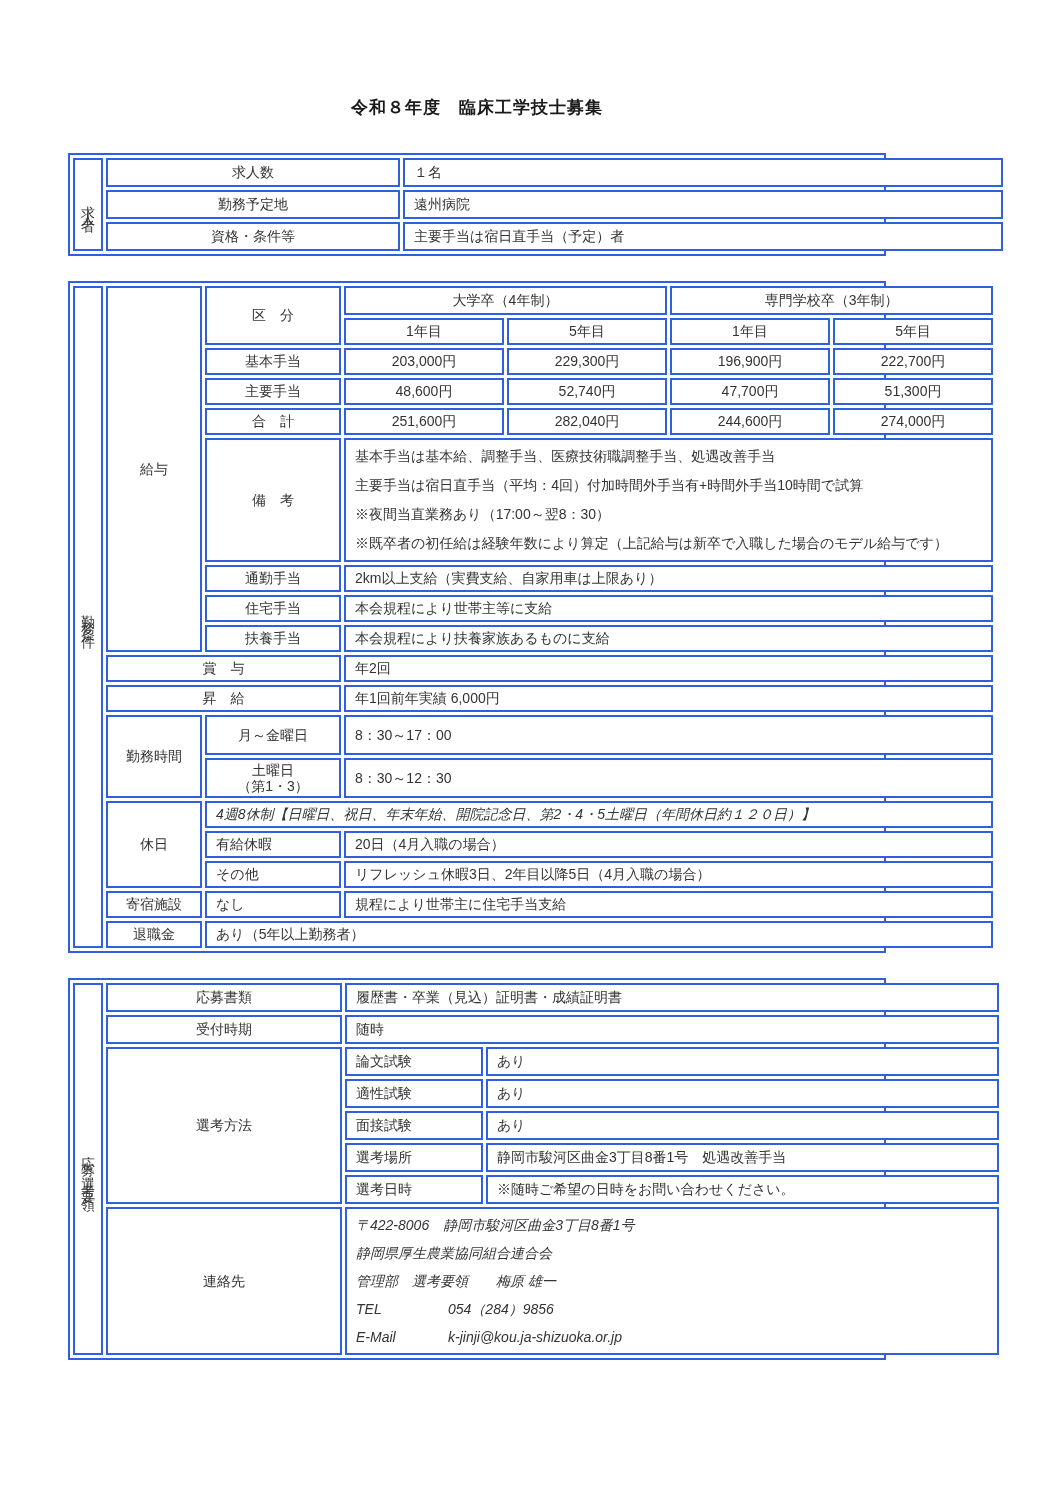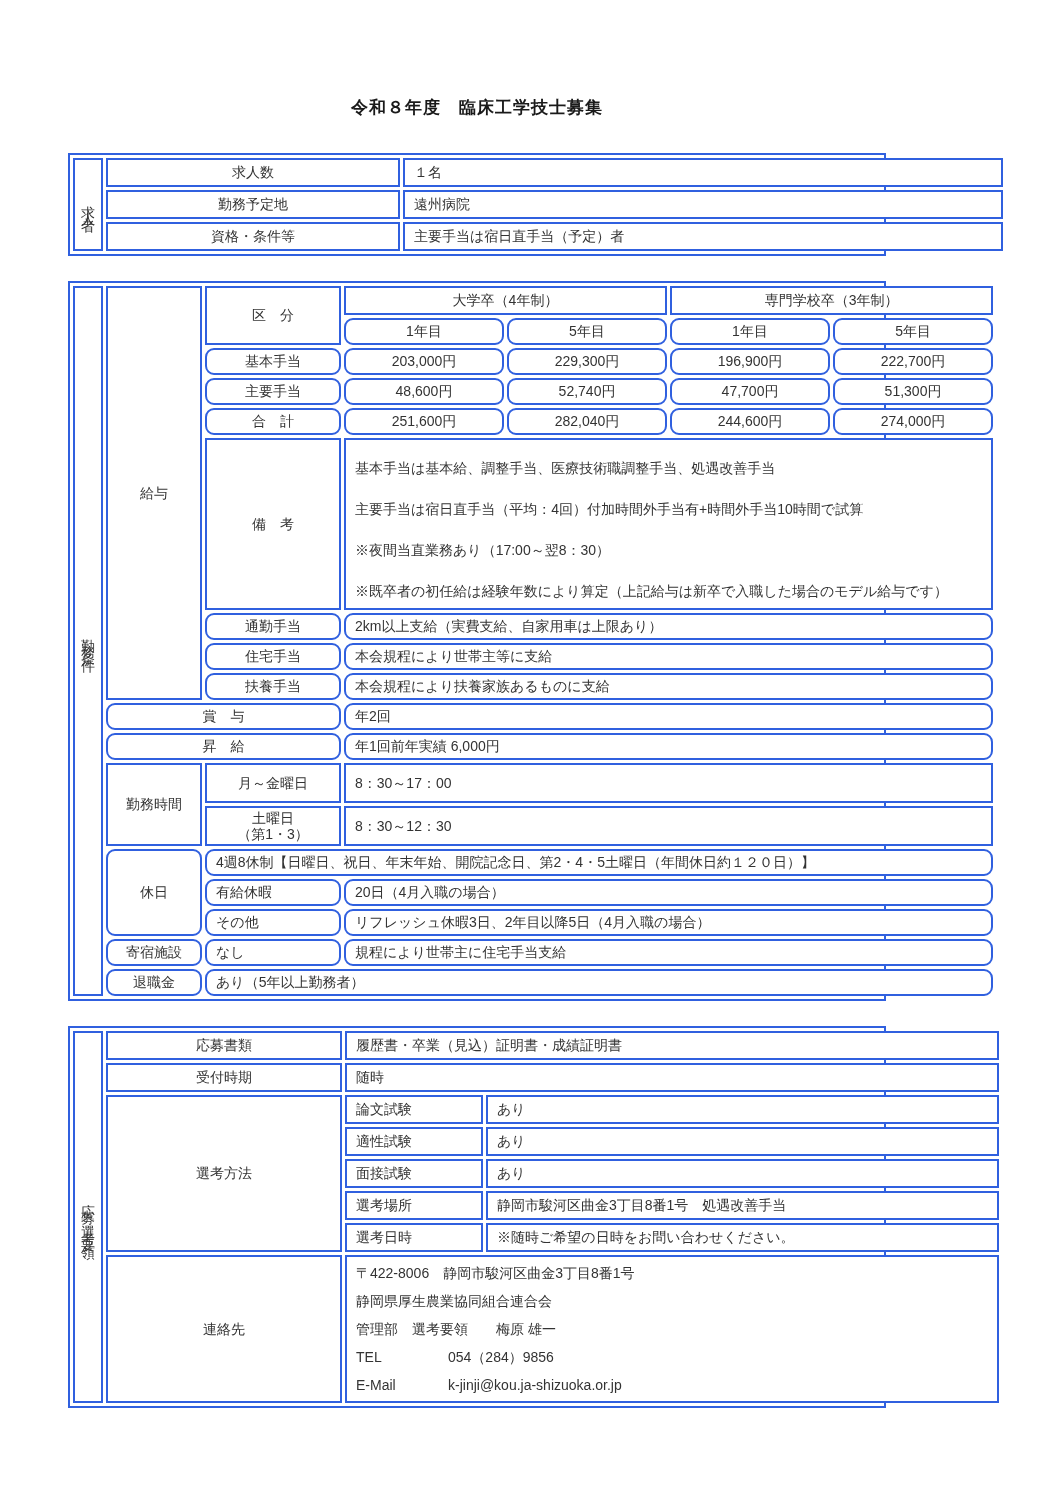--- a/index.html
+++ b/index.html
@@ -30,29 +30,29 @@
     vertical-align: middle;
     overflow: hidden;
     background: #fff;
   }
   td.c { text-align: center; padding: 2px 2px; }
   td.vlabel {
     writing-mode: vertical-rl; text-orientation: upright;
     text-align: center; letter-spacing: 7px; padding: 6px 0;
     font-size: 14px;
   }
-  tr.std td { height: 27px; border-radius: 9px; }
+  tr.std td { height: 27px; }
   tr.hdr td { height: 29px; }
   tr.tall td { height: 40px; }
-  .remarks div { line-height: 29px; white-space: nowrap; margin-top: 12px; }
-  .contact div { line-height: 28px; white-space: nowrap; }
+  .remarks div { line-height: 29px; white-space: nowrap; }
+  .contact div { line-height: 28px; white-space: nowrap; font-style: italic; }
   .contact .klab { display: inline-block; min-width: 92px; }
   .sp-l { display: inline-block; }
   .sub2 { line-height: 1.15; margin-top: 24px; }
-  .nw { white-space: nowrap; }
+  .nw { white-space: nowrap; font-style: italic; }
 </style>
 </head>
 <body>
 
 <div class="page">
 
   <h1 class="doc-title">令和８年度　臨床工学技士募集</h1>
 
   <div class="tbl-wrap mb">
     <table>

